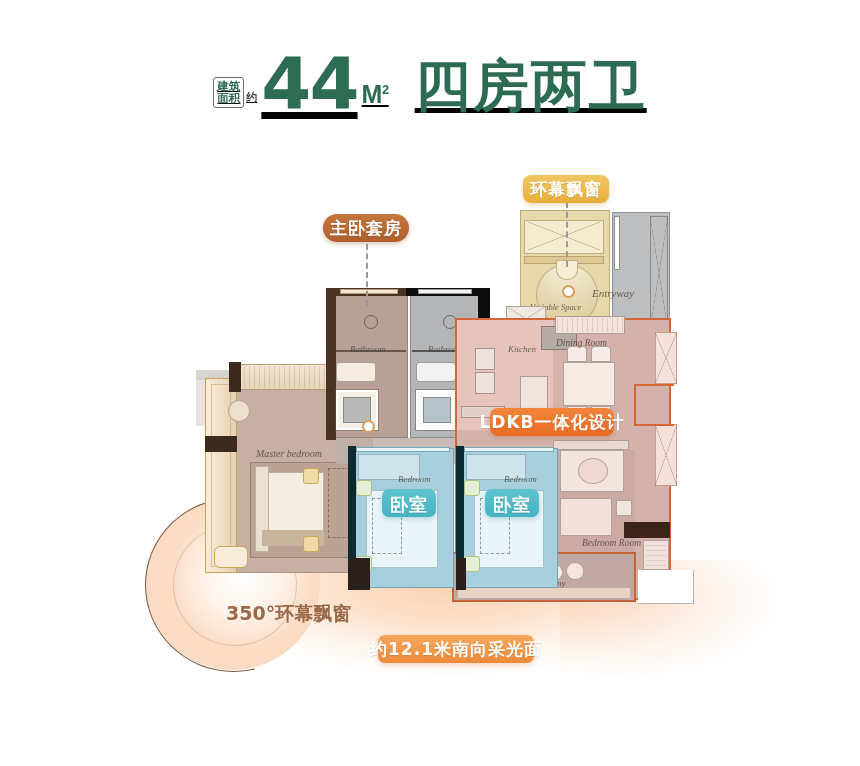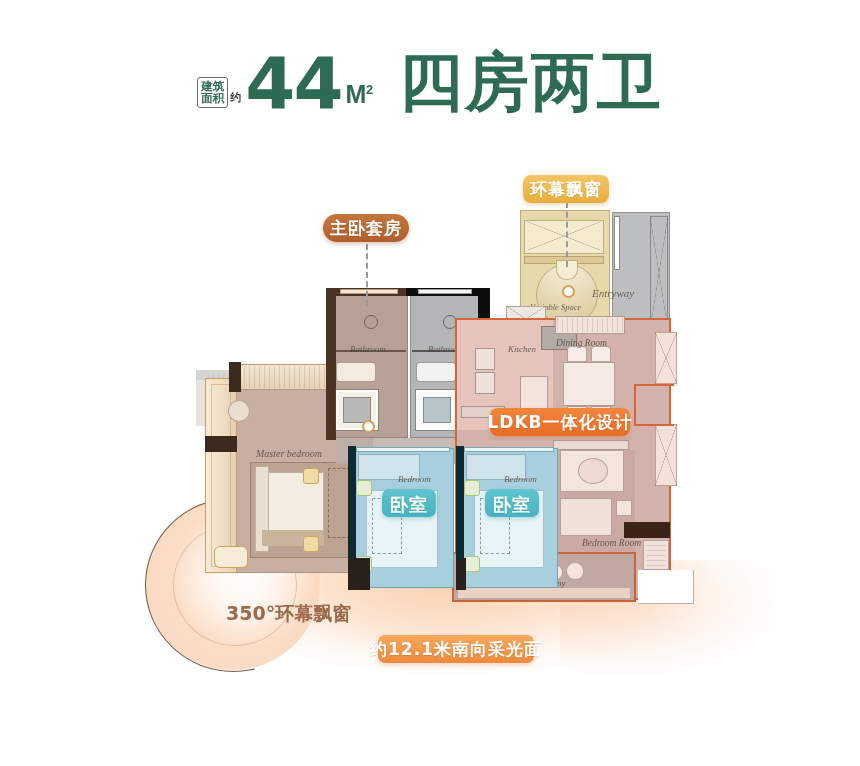--- a/index.html
+++ b/index.html
@@ -7,41 +7,41 @@
     width:860px;height:766px;
     background:#ffffff;
     font-family:"Liberation Sans","DejaVu Sans",sans-serif;
     overflow:hidden;position:relative;
   }
   #stage{position:relative;width:860px;height:766px;overflow:hidden;}
 
   
   .header{position:absolute;left:0;top:38px;width:860px;height:90px;
     display:flex;align-items:center;justify-content:center;}
-  .hdr-inner{display:flex;align-items:flex-end;gap:4px;}
+  .hdr-inner{display:flex;align-items:flex-end;gap:4px;text-decoration:underline;}
   .area-tag{
     display:flex;align-items:flex-end;gap:2px;margin-bottom:8px;
   }
   .area-box{
     border:1.6px solid #6d6d6d;border-radius:3px;
     padding:3px 3px 2px 3px;line-height:1.03;
     color:#2f6a52;font-size:11.5px;font-weight:700;
     letter-spacing:0px;text-align:center;
     font-family:"Liberation Sans","DejaVu Sans",sans-serif;
   }
   .area-box span{display:block;}
   .area-approx{font-size:11px;color:#444;font-weight:600;margin-bottom:3px;}
   .big-num{
     font-size:72px;font-weight:800;color:#2d6b52;line-height:0.92;
     letter-spacing:-2px;font-family:"DejaVu Sans",sans-serif;
   }
   .unit{font-size:25px;font-weight:800;color:#2d6b52;margin-bottom:7px;letter-spacing:-.5px;}
   .unit sup{font-size:13px;}
   .hdr-title{
-    font-size:64px;font-weight:800;color:#2d6b52;letter-spacing:2px;
+    font-size:56px;font-weight:800;color:#2d6b52;letter-spacing:2px;
     margin-left:22px;line-height:1;margin-bottom:2px;
     font-family:"DejaVu Sans",sans-serif;
   }
 
   
   .glow-bottom{
     position:absolute;left:120px;top:560px;width:660px;height:220px;
     background:radial-gradient(ellipse 330px 120px at 50% 10%, rgba(250,205,170,.95) 0%, rgba(251,216,188,.72) 38%, rgba(253,233,216,.38) 62%, rgba(255,255,255,0) 80%);
     pointer-events:none;
   }
@@ -307,21 +307,21 @@
   <div class="leader-dot" style="left:562px;top:285px;"></div>
 
   <div class="badge badge-brown" style="left:323px;top:214px;width:86px;height:28px;font-size:17px;">
     <span>主卧套房</span>
   </div>
 
   <div class="badge badge-gold" style="left:523px;top:175px;width:86px;height:28px;font-size:17px;">
     <span>环幕飘窗</span>
   </div>
 
-  <div class="badge badge-orange" style="left:490px;top:408px;width:140px;height:28px;font-size:17px;">
+  <div class="badge badge-orange" style="left:490px;top:408px;width:124px;height:28px;font-size:17px;">
     <span>LDKB一体化设计</span>
   </div>
 
   <div class="badge badge-teal" style="left:382px;top:489px;width:54px;height:28px;font-size:18px;">
     <span>卧室</span>
   </div>
 
   <div class="badge badge-teal" style="left:485px;top:489px;width:54px;height:28px;font-size:18px;">
     <span>卧室</span>
   </div>

